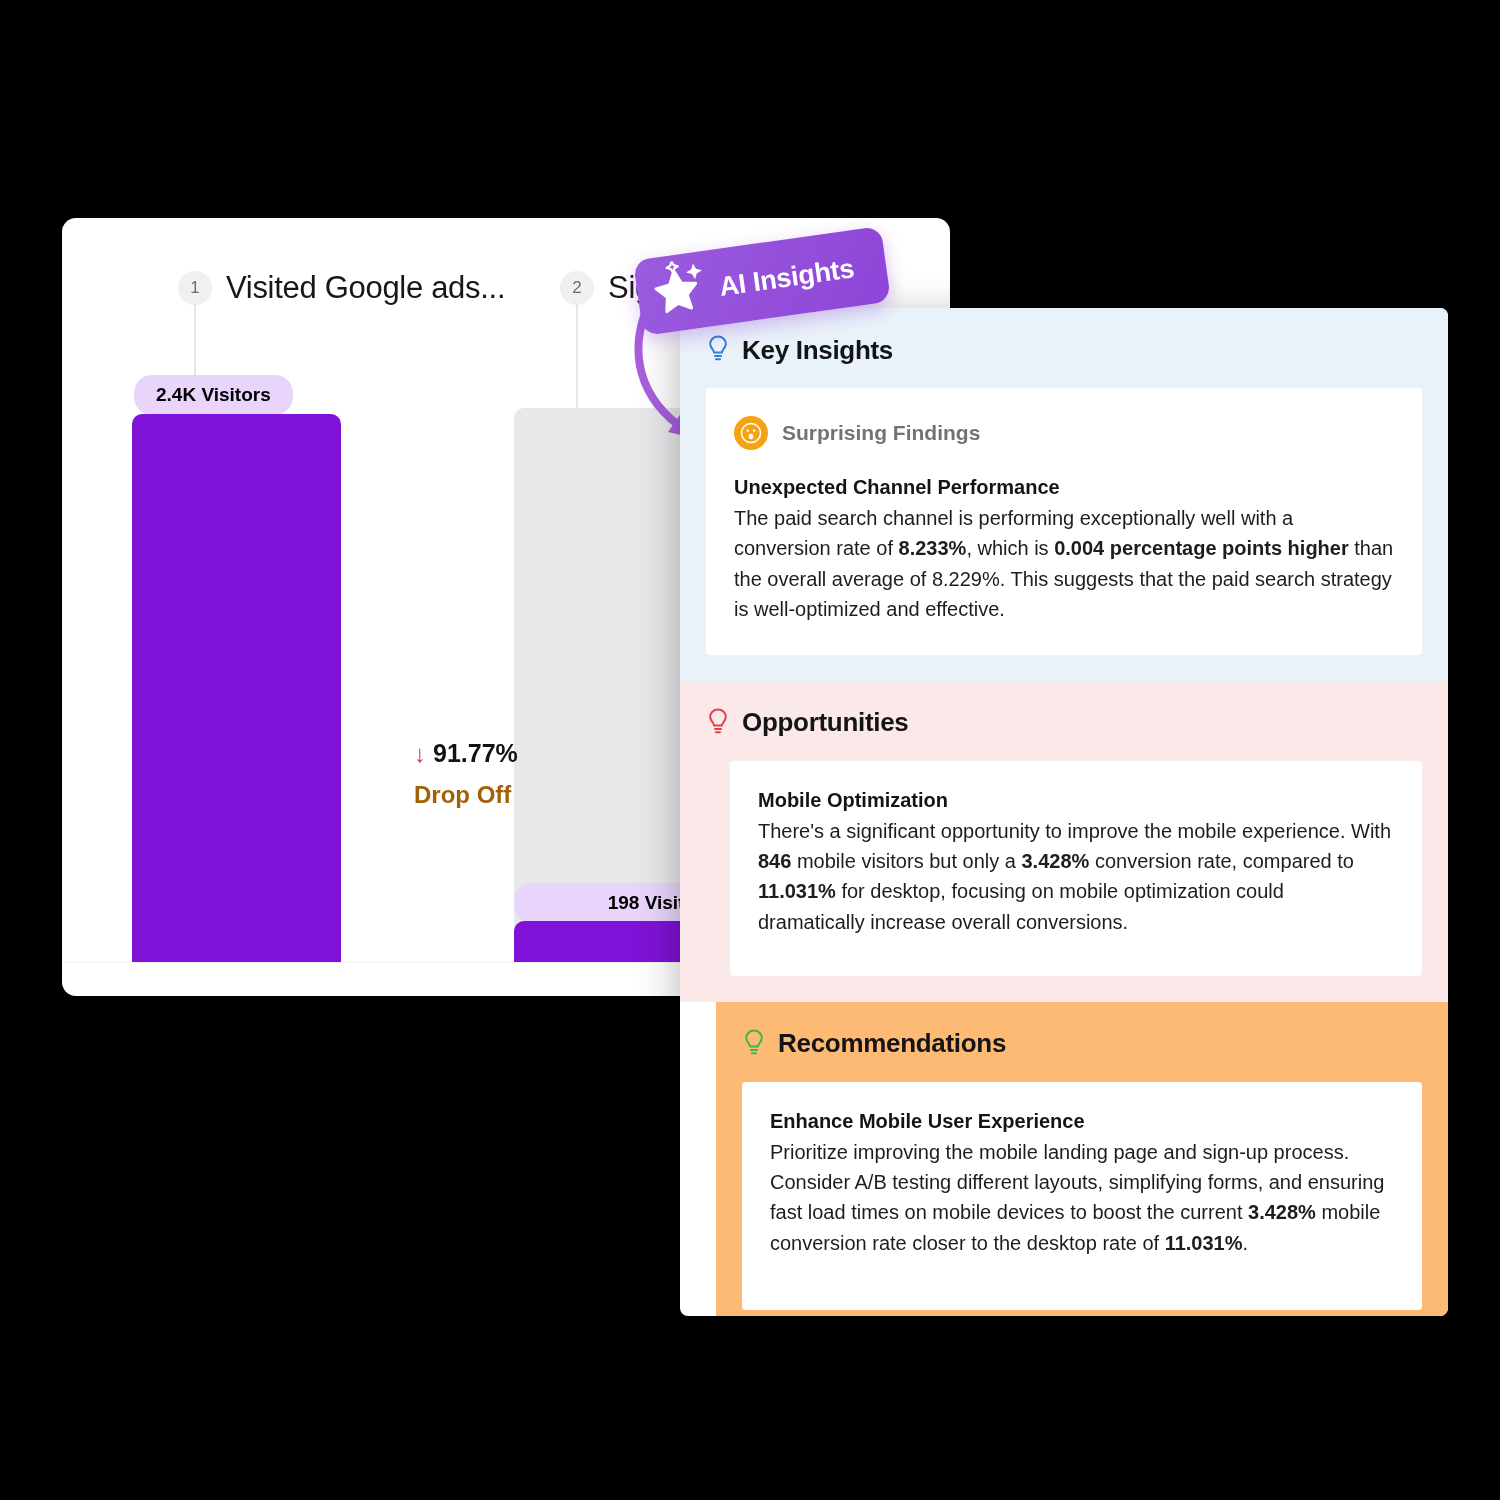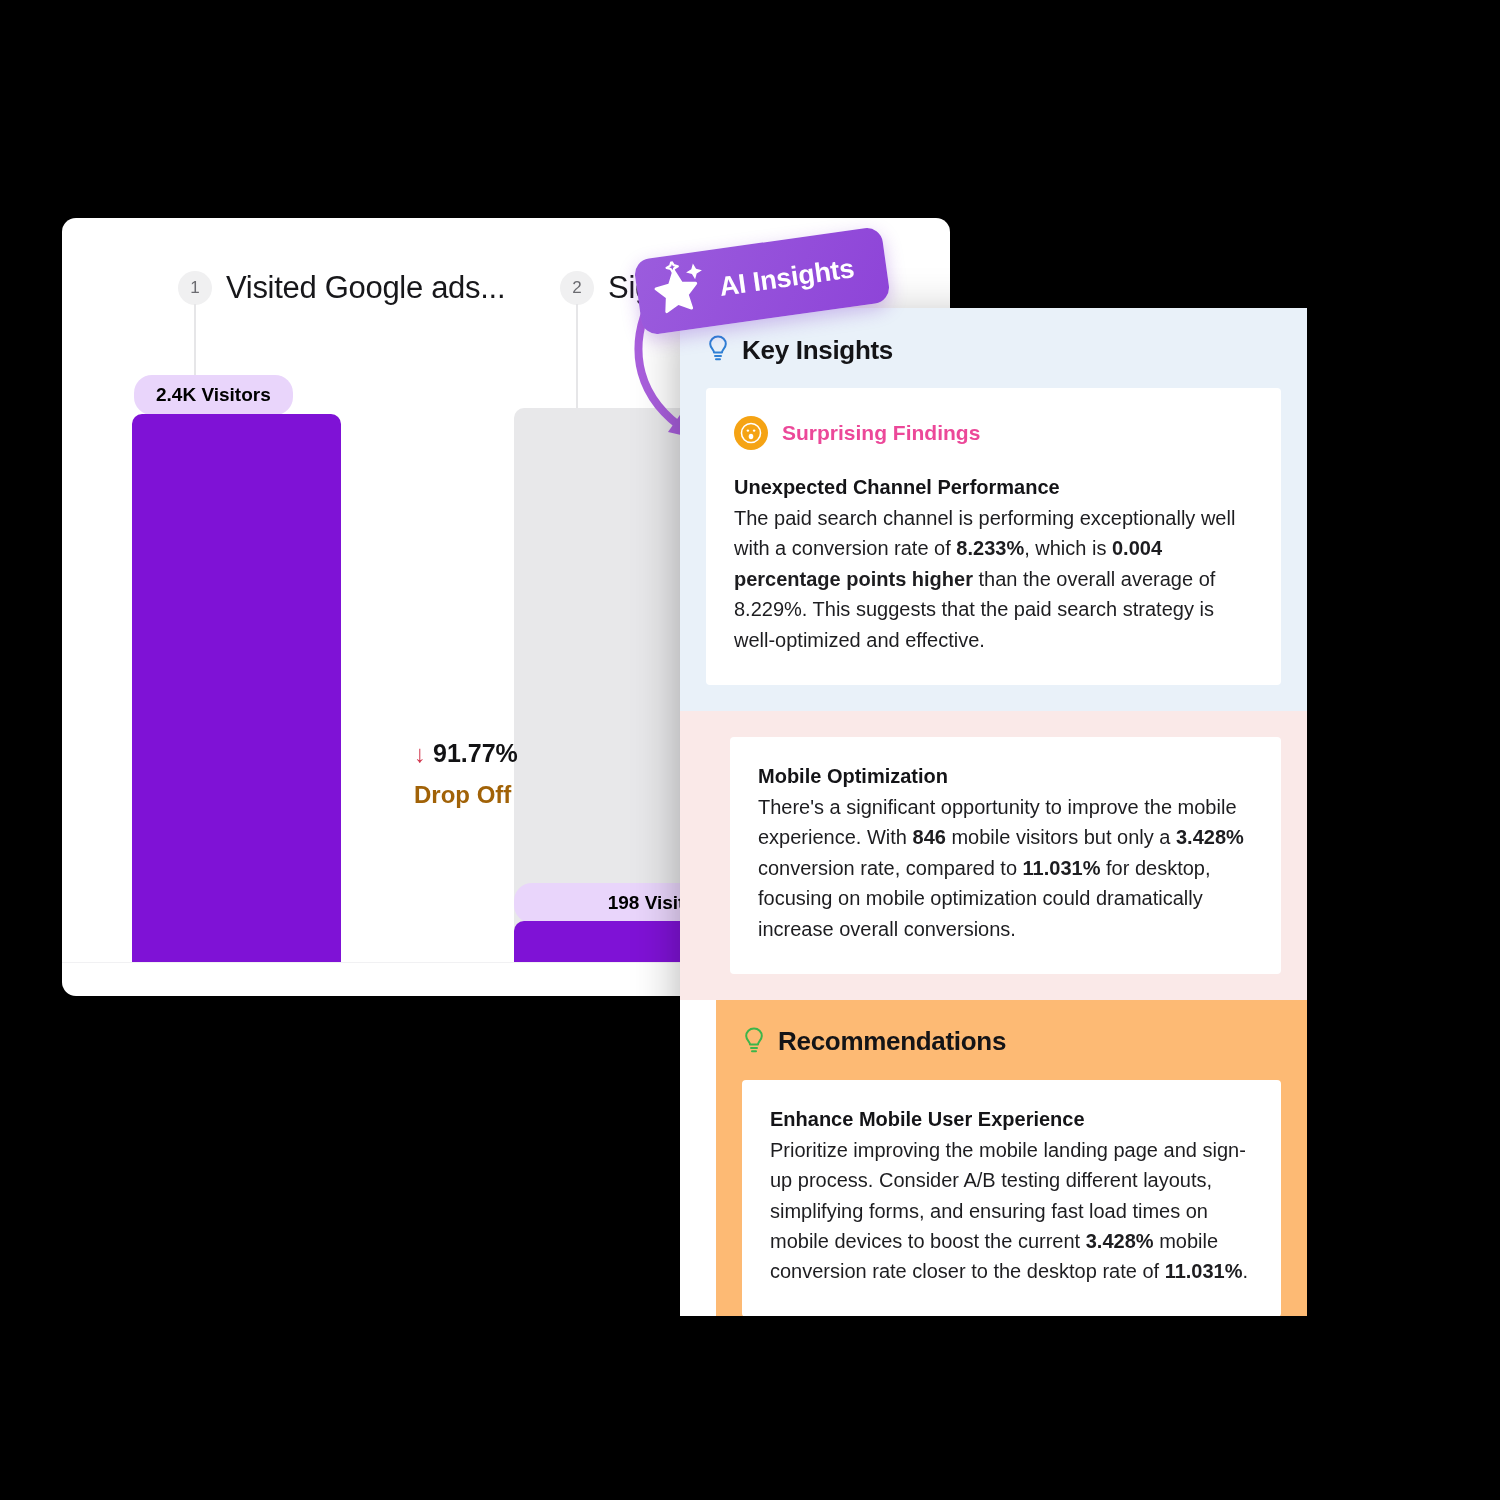--- a/index.html
+++ b/index.html
@@ -64,22 +64,22 @@
 
   .card-divider {
     position: absolute; left: 0; right: 0; bottom: 33px; height: 1px;
     background: #f1f1f3;
   }
 
   
   .insights-panel {
     position: absolute;
     left: 680px; top: 308px;
-    width: 627px; height: 1008px;
-    border-radius: 0;
+    width: 768px; height: 1008px;
+    border-radius: 8px;
     overflow: hidden;
     box-shadow: 0 10px 44px rgba(0,0,0,0.30);
     background: #ffffff;
   }
   .section { position: relative; padding: 26px 26px 0 26px; }
   .section.key  { background: #e9f1f9; padding-bottom: 26px; }
   .section.opp  { background: #fae9e8; padding-bottom: 26px; }
   .section.rec  { background: #fdba74; padding-bottom: 26px; margin-left: 36px; }
 
   .sec-head {
@@ -98,21 +98,21 @@
 
   .finding-head {
     display: flex; align-items: center; gap: 14px;
     margin-bottom: 26px;
   }
   .emoji-badge {
     width: 34px; height: 34px; border-radius: 50%;
     background: #f5a314; display: flex; align-items: center; justify-content: center;
     flex: 0 0 auto;
   }
-  .finding-head-text { font-size: 21px; font-weight: bold; color: #ec4899; }
+  .finding-head-text { font-size: 21px; font-weight: bold; color: #737373; }
 
   .item-title { font-size: 20px; font-weight: bold; color: #141417; margin-bottom: 4px; }
   .item-body { font-size: 20px; line-height: 1.52; color: #1d1d20; }
   .item-body b { font-weight: bold; }
 
   
   .ai-badge {
     position: absolute;
     left: 637px; top: 243px;
     width: 250px; height: 76px;
@@ -203,20 +203,30 @@
             </svg>
           </span>
           <span class="finding-head-text">Surprising Findings</span>
         </div>
         <div class="item-title">Unexpected Channel Performance</div>
         <div class="item-body"><span>The paid search channel is performing exceptionally well with a conversion rate of </span><b>8.233%</b><span>, which is </span><b>0.004 percentage points higher</b><span> than the overall average of 8.229%. This suggests that the paid search strategy is well-optimized and effective.</span></div>
       </div>
     </div>
 
     <div class="section opp">
+      <div class="sec-head">
+        <span>
+          <svg width="24" height="28" viewBox="0 0 24 28" fill="none" stroke="#e4404a" stroke-width="2">
+            <path d="M12 2.6 C7.4 2.6 4.2 6 4.2 10 c0 2.8 1.6 4.6 2.8 6 0.7 0.9 1 1.5 1 2.4 h8 c0-0.9 0.3-1.5 1-2.4 1.2-1.4 2.8-3.2 2.8-6 0-4-3.2-7.4-7.8-7.4z" stroke-linejoin="round"></path>
+            <path d="M9 22 h6" stroke-linecap="round"></path>
+            <path d="M10 25.2 h4" stroke-linecap="round"></path>
+          </svg>
+        </span>
+        <span class="sec-title">Opportunities</span>
+      </div>
       <div class="sec-card tall-opp">
         <div class="item-title">Mobile Optimization</div>
         <div class="item-body"><span>There's a significant opportunity to improve the mobile experience. With </span><b>846</b><span> mobile visitors but only a </span><b>3.428%</b><span> conversion rate, compared to </span><b>11.031%</b><span> for desktop, focusing on mobile optimization could dramatically increase overall conversions.</span></div>
       </div>
     </div>
 
     <div class="section rec">
       <div class="sec-head">
         <span>
           <svg width="24" height="28" viewBox="0 0 24 28" fill="none" stroke="#3cb54a" stroke-width="2">

